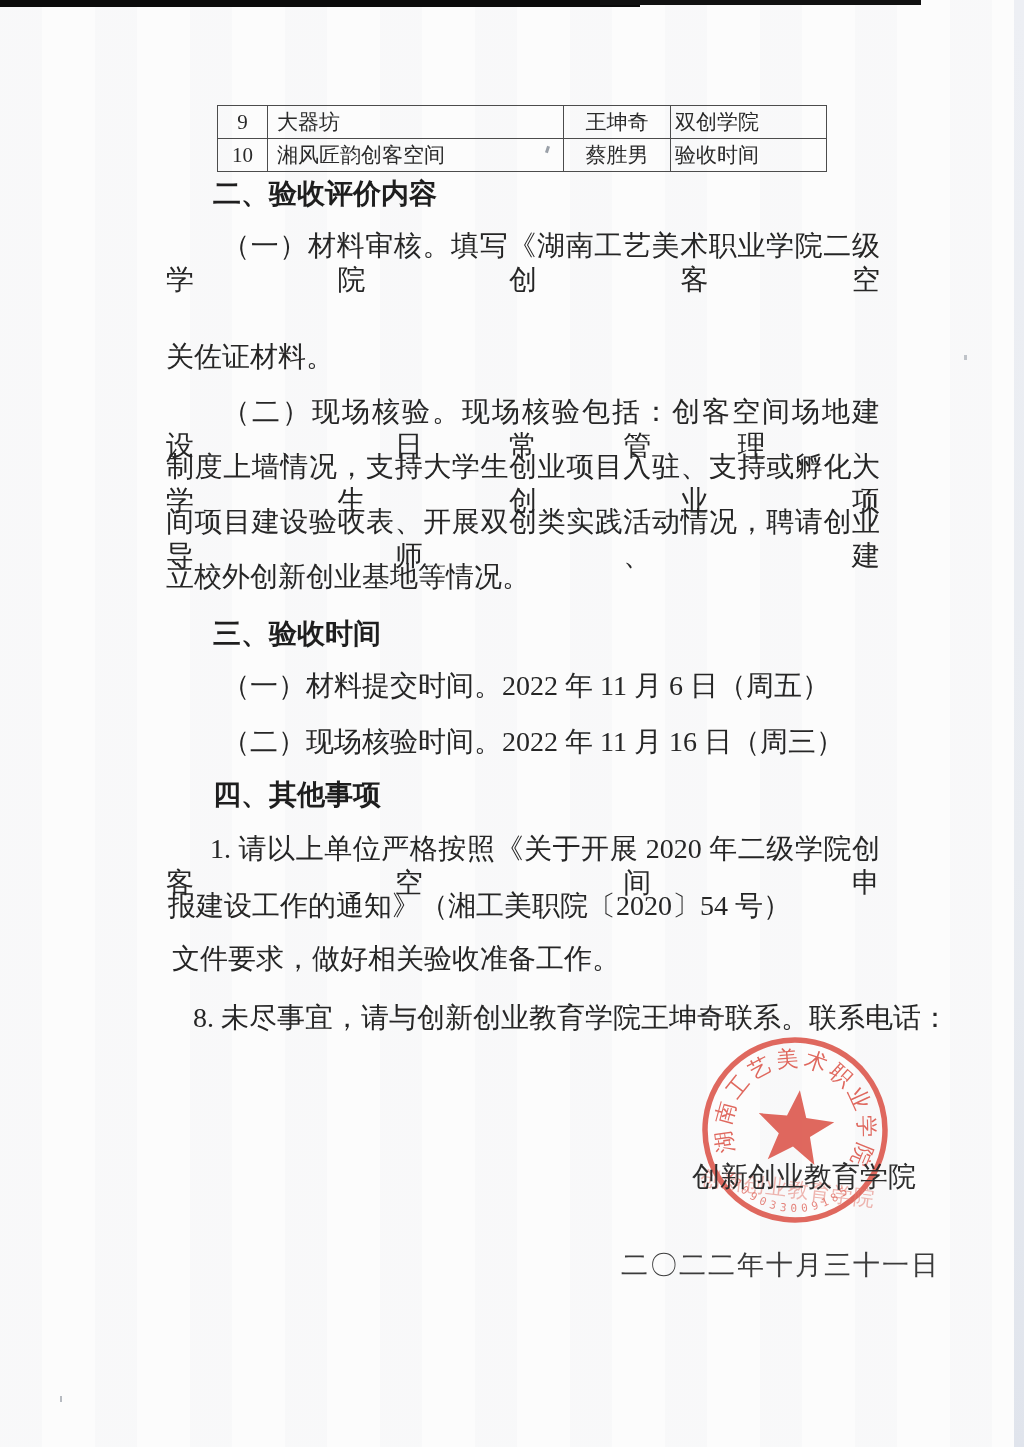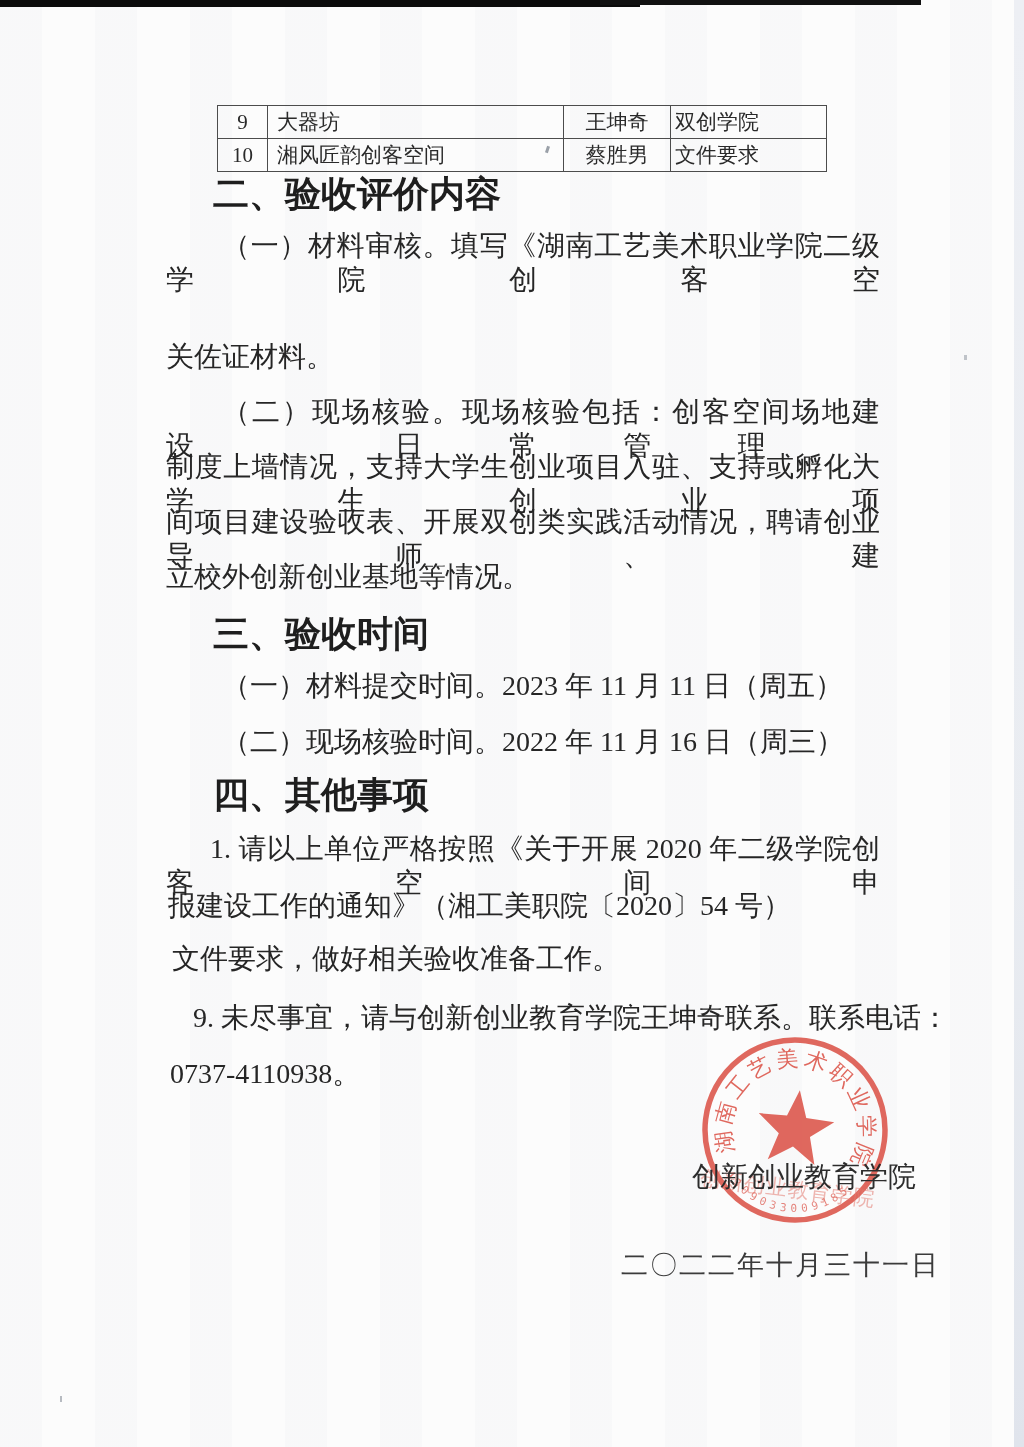--- a/index.html
+++ b/index.html
@@ -34,21 +34,21 @@
   }
   .vtable td.c-num{width:41px;text-align:center;}
   .vtable td.c-name{width:282px;text-align:left;padding-left:9px;}
   .vtable td.c-leader{width:98px;text-align:center;margin-top:24px;}
   .vtable td.c-college{width:147px;text-align:left;}
 
   
   .hline{
     position:absolute;left:213px;
     font-family:"Liberation Sans","DejaVu Sans",sans-serif;
-    font-weight:700;font-size:36px;line-height:34px;color:#1e1e1e;
+    font-weight:700;font-size:28px;line-height:34px;color:#1e1e1e;
     white-space:nowrap;
   }
   .bline{
     position:absolute;left:166px;
     font-size:28px;line-height:34px;color:#262626;
     white-space:nowrap;
   }
   .bline.just{width:714px;text-align:justify;text-align-last:justify;white-space:normal;}
   .ind2{text-indent:56px;}
   .ind1{text-indent:44px;}
@@ -77,43 +77,42 @@
         <tr>
       <td class="c-num">9</td>
       <td class="c-name">大器坊</td>
       <td class="c-leader">王坤奇</td>
       <td class="c-college">双创学院</td>
     </tr>
     <tr>
       <td class="c-num">10</td>
       <td class="c-name">湘风匠韵创客空间</td>
       <td class="c-leader">蔡胜男</td>
-      <td class="c-college">文件要求</td>
+      <td class="c-college">验收时间</td>
     </tr>
   </tbody>
     </table>
 
   <div class="hline" style="top:177px">二、验收评价内容</div>
   <div class="bline just ind2" style="top:229px">（一）材料审核。填写《湖南工艺美术职业学院二级学院创客空</div>
   <div class="bline" style="top:340px">关佐证材料。</div>
   <div class="bline just ind2" style="top:395px">（二）现场核验。现场核验包括：创客空间场地建设、日常管理、</div>
   <div class="bline just" style="top:450px">制度上墙情况，支持大学生创业项目入驻、支持或孵化大学生创业项</div>
   <div class="bline just" style="top:505px">间项目建设验收表、开展双创类实践活动情况，聘请创业导师、建</div>
   <div class="bline" style="top:560px">立校外创新创业基地等情况。</div>
 
   <div class="hline" style="top:617px">三、验收时间</div>
-  <div class="bline" style="top:669px;left:222px">（一）材料提交时间。2023 年 11 月 11 日（周五）</div>
+  <div class="bline" style="top:669px;left:222px">（一）材料提交时间。2022 年 11 月 6 日（周五）</div>
   <div class="bline" style="top:725px;left:222px">（二）现场核验时间。2022 年 11 月 16 日（周三）</div>
 
   <div class="hline" style="top:778px">四、其他事项</div>
   <div class="bline just ind1" style="top:832px">1. 请以上单位严格按照《关于开展 2020 年二级学院创客空间申</div>
   <div class="bline" style="top:889px;left:168px">报建设工作的通知》（湘工美职院〔2020〕54 号）</div>
   <div class="bline" style="top:942px;left:172px">文件要求，做好相关验收准备工作。</div>
-  <div class="bline" style="top:1001px;left:193px">9. 未尽事宜，请与创新创业教育学院王坤奇联系。联系电话：</div>
-  <div class="bline" style="top:1057px;left:170px">0737-4110938。</div>
+  <div class="bline" style="top:1001px;left:193px">8. 未尽事宜，请与创新创业教育学院王坤奇联系。联系电话：</div>
 
   <svg class="seal" viewBox="0 0 200 200">
     <g transform="rotate(7 100 100)" opacity="0.88">
       <circle cx="100" cy="100" r="90" fill="none" stroke="#dc5449" stroke-width="5.5"></circle>
       <defs>
         <path id="arcTop" d="M 39.9 121.9 A 64 64 0 1 1 160.1 121.9" fill="none"></path>
         <path id="arcBottom" d="M 29 141 A 82 82 0 0 0 171 141" fill="none"></path>
       </defs>
       <text font-size="22" letter-spacing="4" fill="#dc5449" font-family="Liberation Serif, DejaVu Serif, serif">
         <textPath href="#arcTop" startOffset="50%" text-anchor="middle">湖南工艺美术职业学院</textPath>

